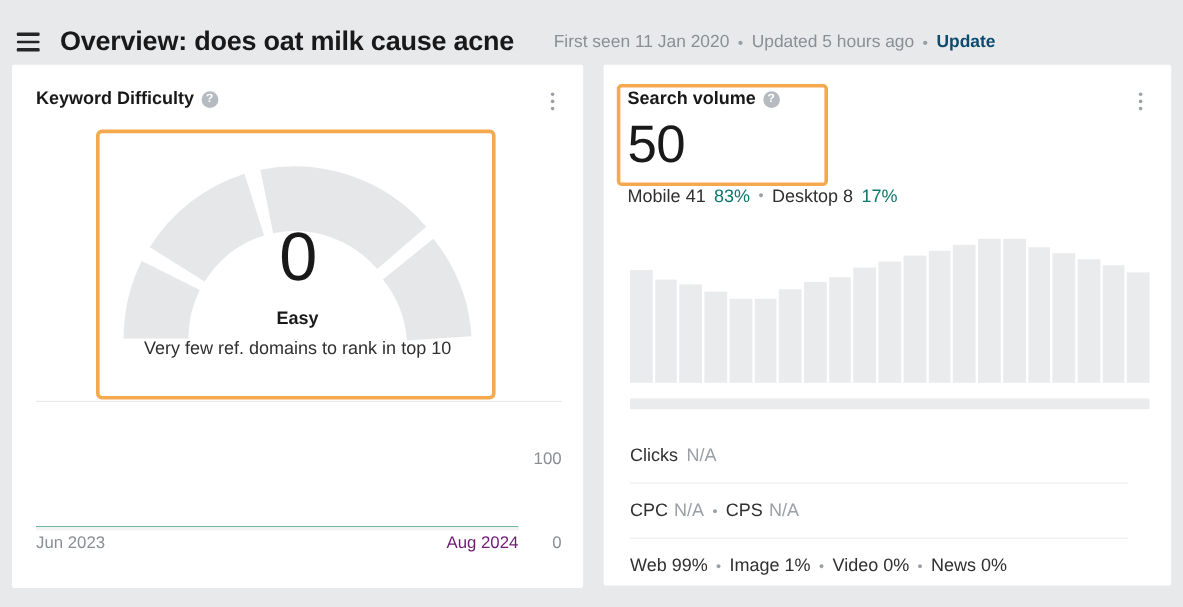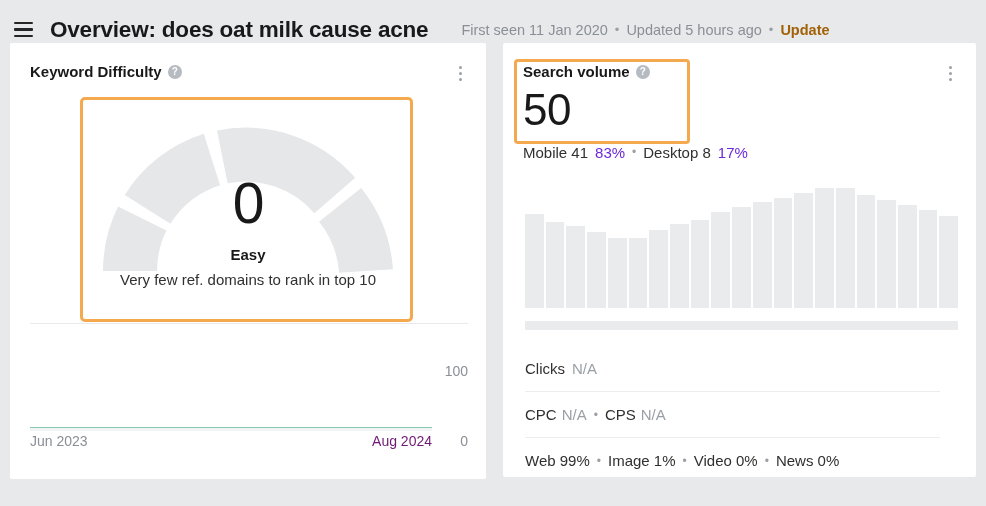--- a/index.html
+++ b/index.html
@@ -6,21 +6,21 @@
   html, body {
     width: 986px; height: 506px;
     background: #e8e9eb;
     font-family: "Liberation Sans", sans-serif;
     -webkit-font-smoothing: antialiased;
     overflow: hidden;
   }
 
   
   .topbar {
-    height: 43px;
+    height: 54px;
     display: flex;
     align-items: center;
     padding: 16px 0 0 10px;
     background: #e8e9eb;
   }
   .hamburger {
     width: 26px; height: 26px;
     display: flex; flex-direction: column; justify-content: center;
     align-items: center; gap: 4px;
     cursor: pointer;
@@ -41,21 +41,21 @@
     margin-left: 33px;
     font-size: 14.5px;
     color: #8a8f96;
     white-space: nowrap;
     display: flex;
     align-items: center;
     gap: 7px;
   }
   .meta .sep { color: #9aa0a6; font-size: 13px; }
   .meta .update-link {
-    color: #a16207;
+    color: #0c4a6e;
     font-weight: bold;
     text-decoration: none;
     cursor: pointer;
   }
 
   
   .cards {
     display: flex;
     gap: 17px;
     padding: 0 10px;
@@ -199,21 +199,21 @@
     color: #191919;
     line-height: 1.15;
     letter-spacing: -0.5px;
   }
   .sv-split {
     padding: 8px 0 0 20px;
     font-size: 15px;
     color: #303030;
     display: flex; align-items: center; gap: 7px;
   }
-  .sv-split .muted { color: #6d28d9; }
+  .sv-split .muted { color: #0f766e; }
   .sv-split .dot { color: #9aa0a6; font-size: 12px; }
 
   .sv-bars {
     position: absolute;
     left: 22px; right: 18px;
     top: 145px;
     height: 120px;
     display: flex;
     align-items: flex-end;
     gap: 2px;

